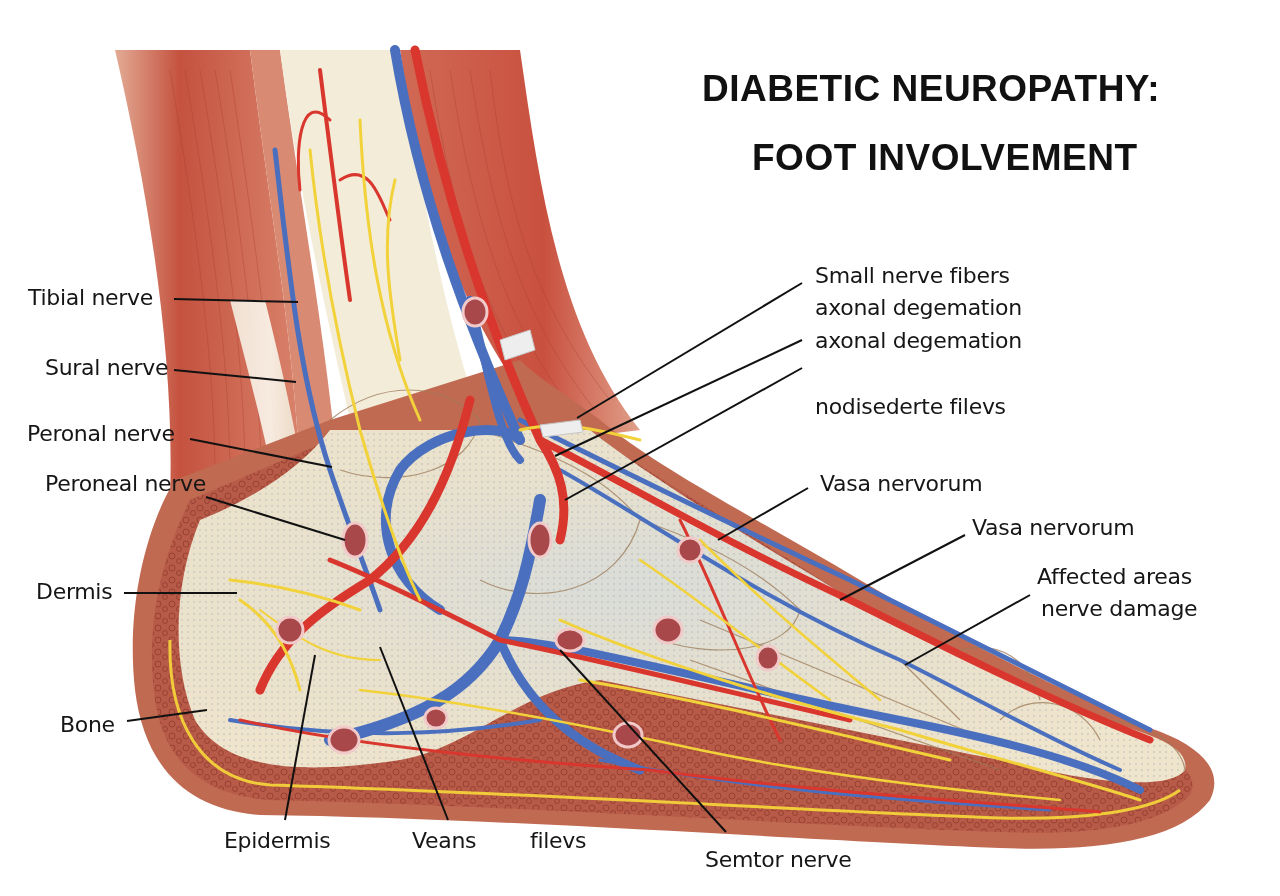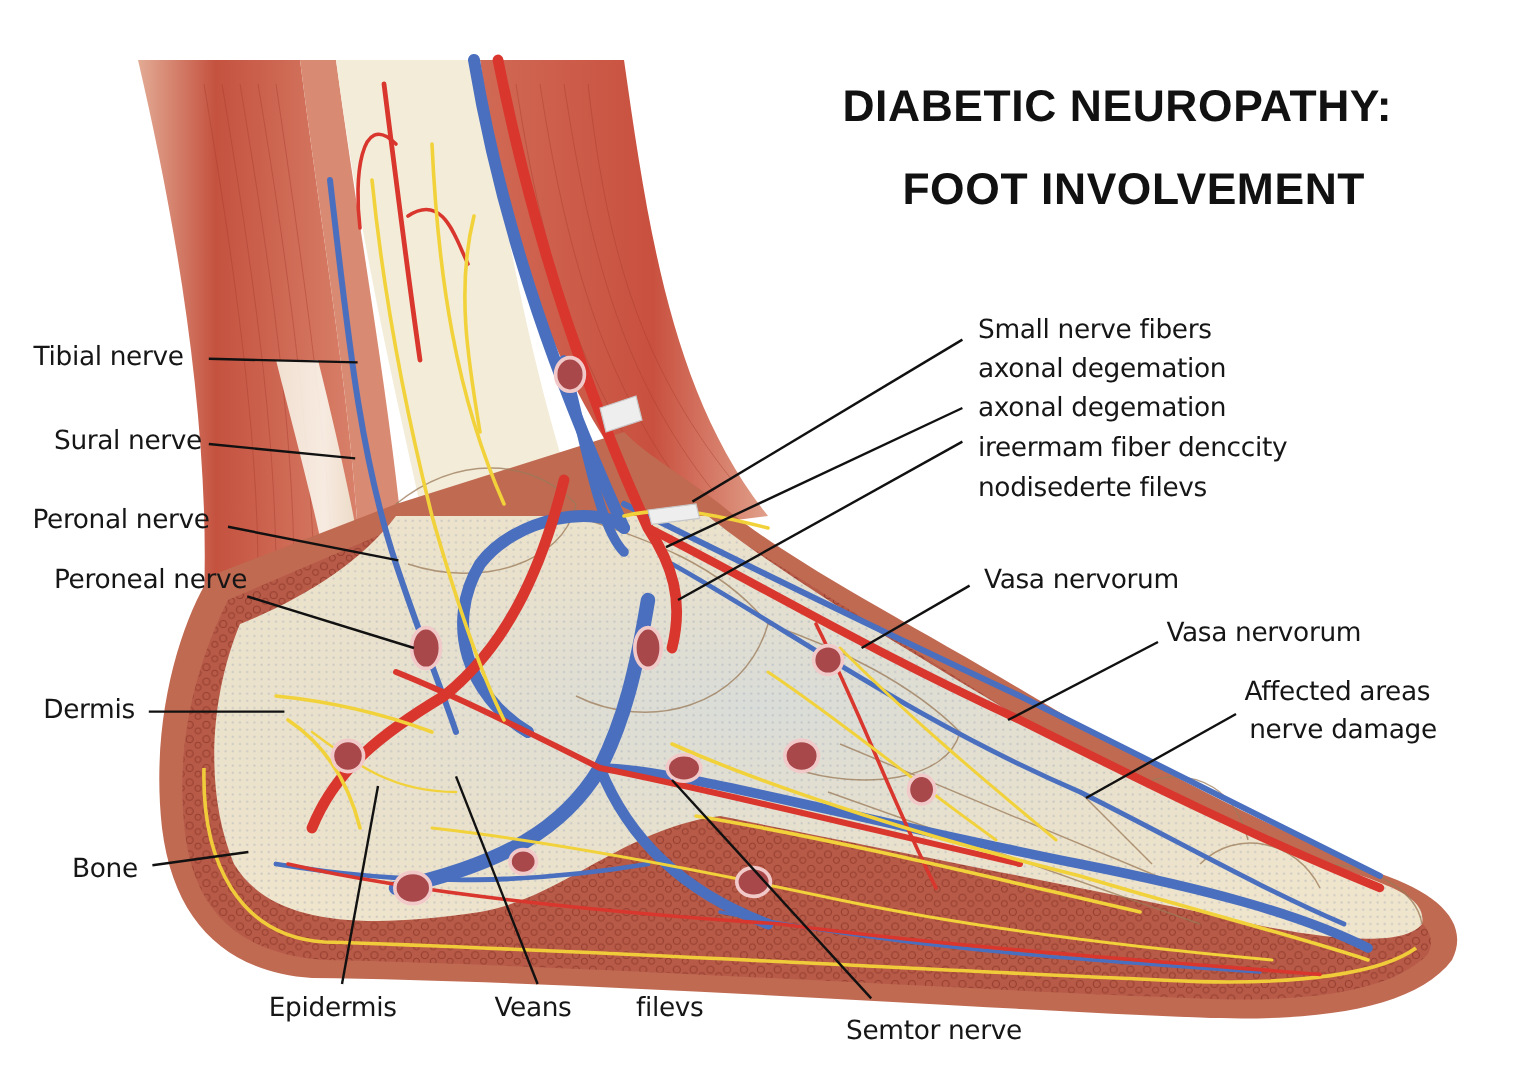--- a/index.html
+++ b/index.html
@@ -194,21 +194,20 @@
   <div class="lbl" style="left:28px;top:287px;">Tibial nerve</div>
   <div class="lbl" style="left:45px;top:357px;">Sural nerve</div>
   <div class="lbl" style="left:27px;top:423px;">Peronal nerve</div>
   <div class="lbl" style="left:45px;top:473px;">Peroneal nerve</div>
   <div class="lbl" style="left:36px;top:581px;">Dermis</div>
   <div class="lbl" style="left:60px;top:714px;">Bone</div>
 
   <div class="lbl" style="left:815px;top:265px;">Small nerve fibers</div>
   <div class="lbl" style="left:815px;top:297px;">axonal degemation</div>
   <div class="lbl" style="left:815px;top:330px;">axonal degemation</div>
-  <div class="lbl" style="left:815px;top:363px;">ireermam fiber denccity</div>
   <div class="lbl" style="left:815px;top:396px;">nodisederte filevs</div>
 
   <div class="lbl" style="left:820px;top:473px;">Vasa nervorum</div>
   <div class="lbl" style="left:972px;top:517px;">Vasa nervorum</div>
   <div class="lbl" style="left:1037px;top:566px;">Affected areas</div>
   <div class="lbl" style="left:1041px;top:598px;">nerve damage</div>
 
   <div class="lbl" style="left:224px;top:830px;">Epidermis</div>
   <div class="lbl" style="left:412px;top:830px;">Veans</div>
   <div class="lbl" style="left:530px;top:830px;text-align:center;">filevs</div>

